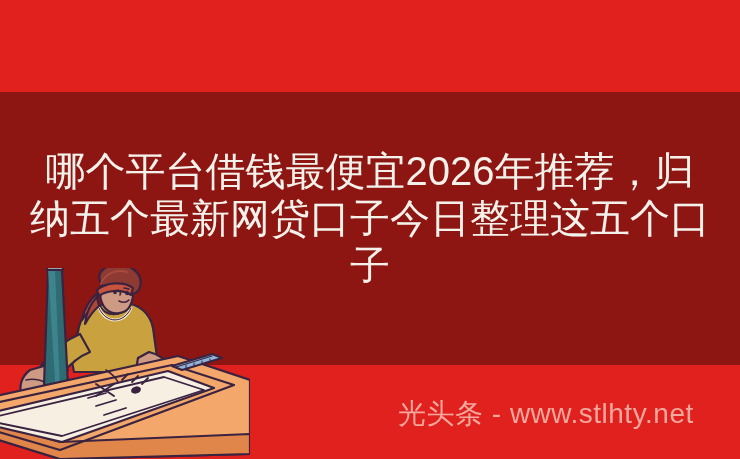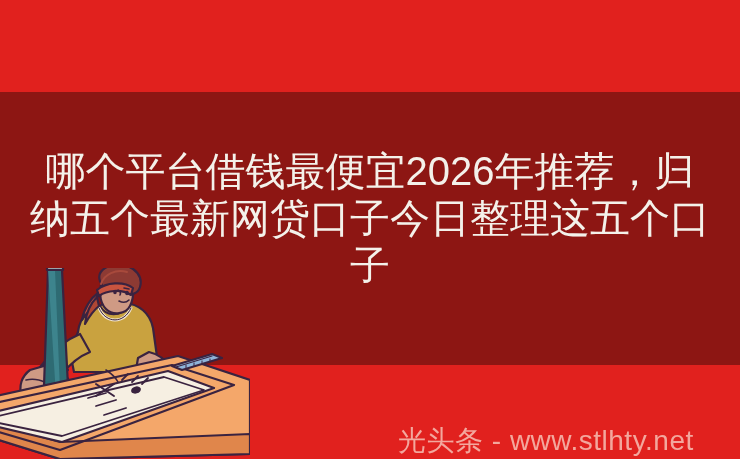--- a/index.html
+++ b/index.html
@@ -57,21 +57,21 @@
     letter-spacing: 0px;
     font-family: "Liberation Sans", "DejaVu Sans", sans-serif;
     white-space: pre-line;
     z-index: 6;
   }
 
   
   .watermark {
     position: absolute;
     left: 398px;
-    top: 424px;
+    top: 397px;
     font-size: 28px;
     line-height: 34px;
     color: #f3a79d;
     letter-spacing: 0.5px;
     font-weight: 400;
     z-index: 7;
     white-space: nowrap;
   }
 
   

